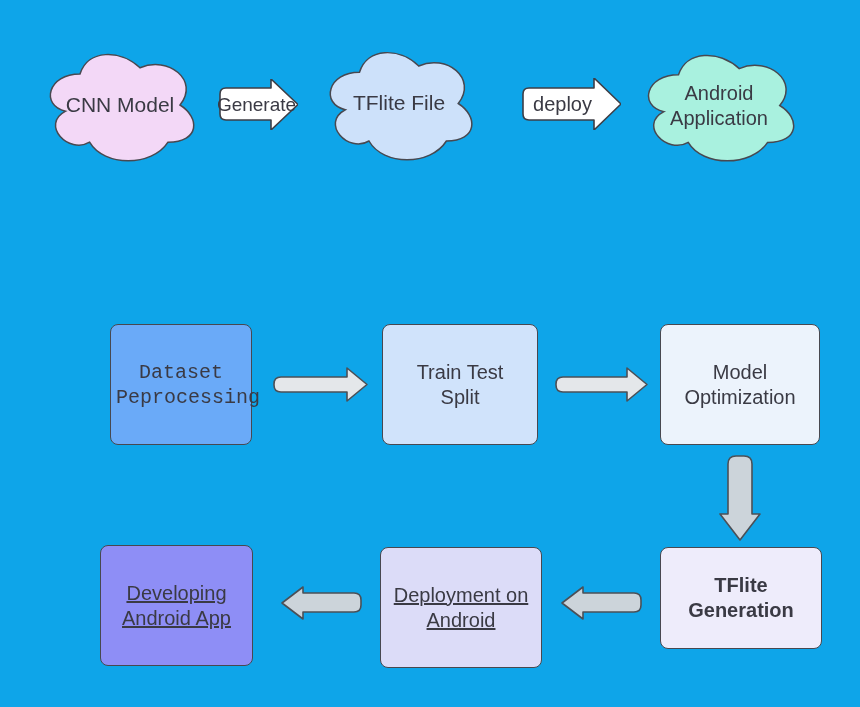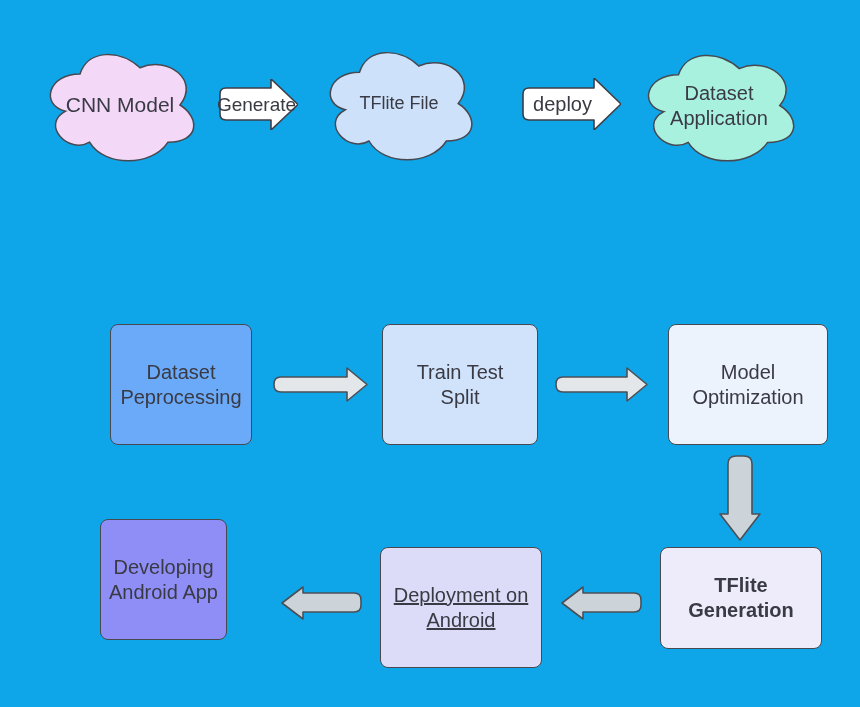--- a/index.html
+++ b/index.html
@@ -37,54 +37,54 @@
     <svg viewBox="0 0 83 51" preserveAspectRatio="none">
       <path d="M 56 9 L 11 9 Q 5 9 5 15 L 5 35 Q 5 41 11 41 L 56 41 L 56 51 L 83 25.5 L 56 0 Z" stroke="#3e3e46" stroke-width="1.6" stroke-linejoin="round" vector-effect="non-scaling-stroke" fill="#ffffff"></path>
     </svg>
     <span class="lbl" style="font-size:19px">Generate</span>
   </div>
 
   <div class="node" style="left:320px;top:41px;width:158px;height:125px">
     <svg viewBox="0 0 160 124" preserveAspectRatio="none">
       <path d="M 40 31 C 8 31 0 62 25.6 68.2 C 0 81.8 28.8 111.6 49.6 99.2 C 64 124 112 124 128 99.2 C 160 99.2 160 74.4 140 62 C 160 37.2 128 12.4 100 24.8 C 80 6.2 48 6.2 40 31 Z" stroke="#484850" stroke-width="1.5" vector-effect="non-scaling-stroke" fill="#cde1fa"></path>
     </svg>
-    <span class="lbl" style="font-size:18px;max-width:150px">TFlite File</span>
+    <span class="lbl" style="font-size:21px;max-width:150px">TFlite File</span>
   </div>
 
   <div class="edge" style="left:518px;top:78px;width:103px;height:52px">
     <svg viewBox="0 0 103 52" preserveAspectRatio="none">
       <path d="M 76 10 L 11 10 Q 5 10 5 16 L 5 36 Q 5 42 11 42 L 76 42 L 76 52 L 103 26 L 76 0 Z" stroke="#3e3e46" stroke-width="1.6" stroke-linejoin="round" vector-effect="non-scaling-stroke" fill="#ffffff"></path>
     </svg>
     <span class="lbl" style="font-size:20px;padding-right:14px">deploy</span>
   </div>
 
   <div class="node" style="left:638px;top:44px;width:162px;height:123px">
     <svg viewBox="0 0 160 124" preserveAspectRatio="none">
       <path d="M 40 31 C 8 31 0 62 25.6 68.2 C 0 81.8 28.8 111.6 49.6 99.2 C 64 124 112 124 128 99.2 C 160 99.2 160 74.4 140 62 C 160 37.2 128 12.4 100 24.8 C 80 6.2 48 6.2 40 31 Z" stroke="#484850" stroke-width="1.5" vector-effect="non-scaling-stroke" fill="#a9f1df"></path>
     </svg>
-    <span class="lbl" style="font-size:20px;max-width:115px">Dataset Application</span>
+    <span class="lbl" style="font-size:20px;max-width:115px">Android Application</span>
   </div>
 
-  <div class="box" style="left: 110px; top: 324px; width: 142px; height: 121px; background-color: rgb(106, 170, 248);">
+  <div class="box" style="left: 110px; top: 324px; width: 142px; height: 121px; background-color: rgb(106, 170, 248); font-family: Liberation Mono, monospace;">
     <span class="lbl" style="max-width:130px">Dataset Peprocessing</span>
   </div>
 
   <svg class="arrow" style="left:268px;top:368px" width="99" height="33" viewBox="0 0 99 33">
     <path d="M 79 9 L 13 9 Q 6 9 6 16 L 6 17 Q 6 24 13 24 L 79 24 L 79 33 L 99 16.5 L 79 0 Z" stroke="#4b5057" stroke-width="1.6" stroke-linejoin="round" fill="#e4e7ea"></path>
   </svg>
 
   <div class="box" style="left: 382px; top: 324px; width: 156px; height: 121px; background-color: rgb(208, 227, 251);">
     <span class="lbl" style="max-width:110px">Train Test Split</span>
   </div>
 
   <svg class="arrow" style="left:550px;top:368px" width="97" height="33" viewBox="0 0 97 33">
     <path d="M 77 9 L 13 9 Q 6 9 6 16 L 6 17 Q 6 24 13 24 L 77 24 L 77 33 L 97 16.5 L 77 0 Z" stroke="#4b5057" stroke-width="1.6" stroke-linejoin="round" fill="#e4e7ea"></path>
   </svg>
 
-  <div class="box" style="left: 660px; top: 324px; width: 160px; height: 121px; background-color: rgb(236, 243, 252); margin-left: 8px;">
+  <div class="box" style="left: 660px; top: 324px; width: 160px; height: 121px; background-color: rgb(236, 243, 252);">
     <span class="lbl" style="max-width:122px">Model Optimization</span>
   </div>
 
   <svg class="arrow" style="left:720px;top:456px" width="40" height="84" viewBox="0 0 40 84">
     <path d="M 8 58 L 8 8 Q 8 0 16 0 L 24 0 Q 32 0 32 8 L 32 58 L 40 58 L 20 84 L 0 58 Z" stroke="#4b5057" stroke-width="1.6" stroke-linejoin="round" fill="#ccd4da"></path>
   </svg>
 
   <div class="box" style="left: 660px; top: 547px; width: 162px; height: 102px; background-color: rgb(238, 236, 251); font-weight: bold;">
     <span class="lbl" style="max-width:112px">TFlite Generation</span>
   </div>
@@ -94,17 +94,17 @@
   </svg>
 
   <div class="box" style="left: 380px; top: 547px; width: 162px; height: 121px; background-color: rgb(220, 220, 248); text-decoration: underline;">
     <span class="lbl" style="max-width:142px">Deployment on Android</span>
   </div>
 
   <svg class="arrow" style="left:282px;top:587px" width="80" height="32" viewBox="0 0 80 32">
     <path d="M 21 6 L 72 6 Q 79 6 79 13 L 79 18 Q 79 25 72 25 L 21 25 L 21 32 L 0 16 L 21 0 Z" stroke="#4b5057" stroke-width="1.6" stroke-linejoin="round" fill="#ccd4da"></path>
   </svg>
 
-  <div class="box" style="left: 100px; top: 519px; width: 127px; height: 121px; background-color: rgb(142, 142, 246);">
+  <div class="box" style="left: 100px; top: 545px; width: 153px; height: 121px; background-color: rgb(142, 142, 246); text-decoration: underline;">
     <span class="lbl" style="max-width:130px">Developing Android App</span>
   </div>
 
 </div>
 
 </body></html>

